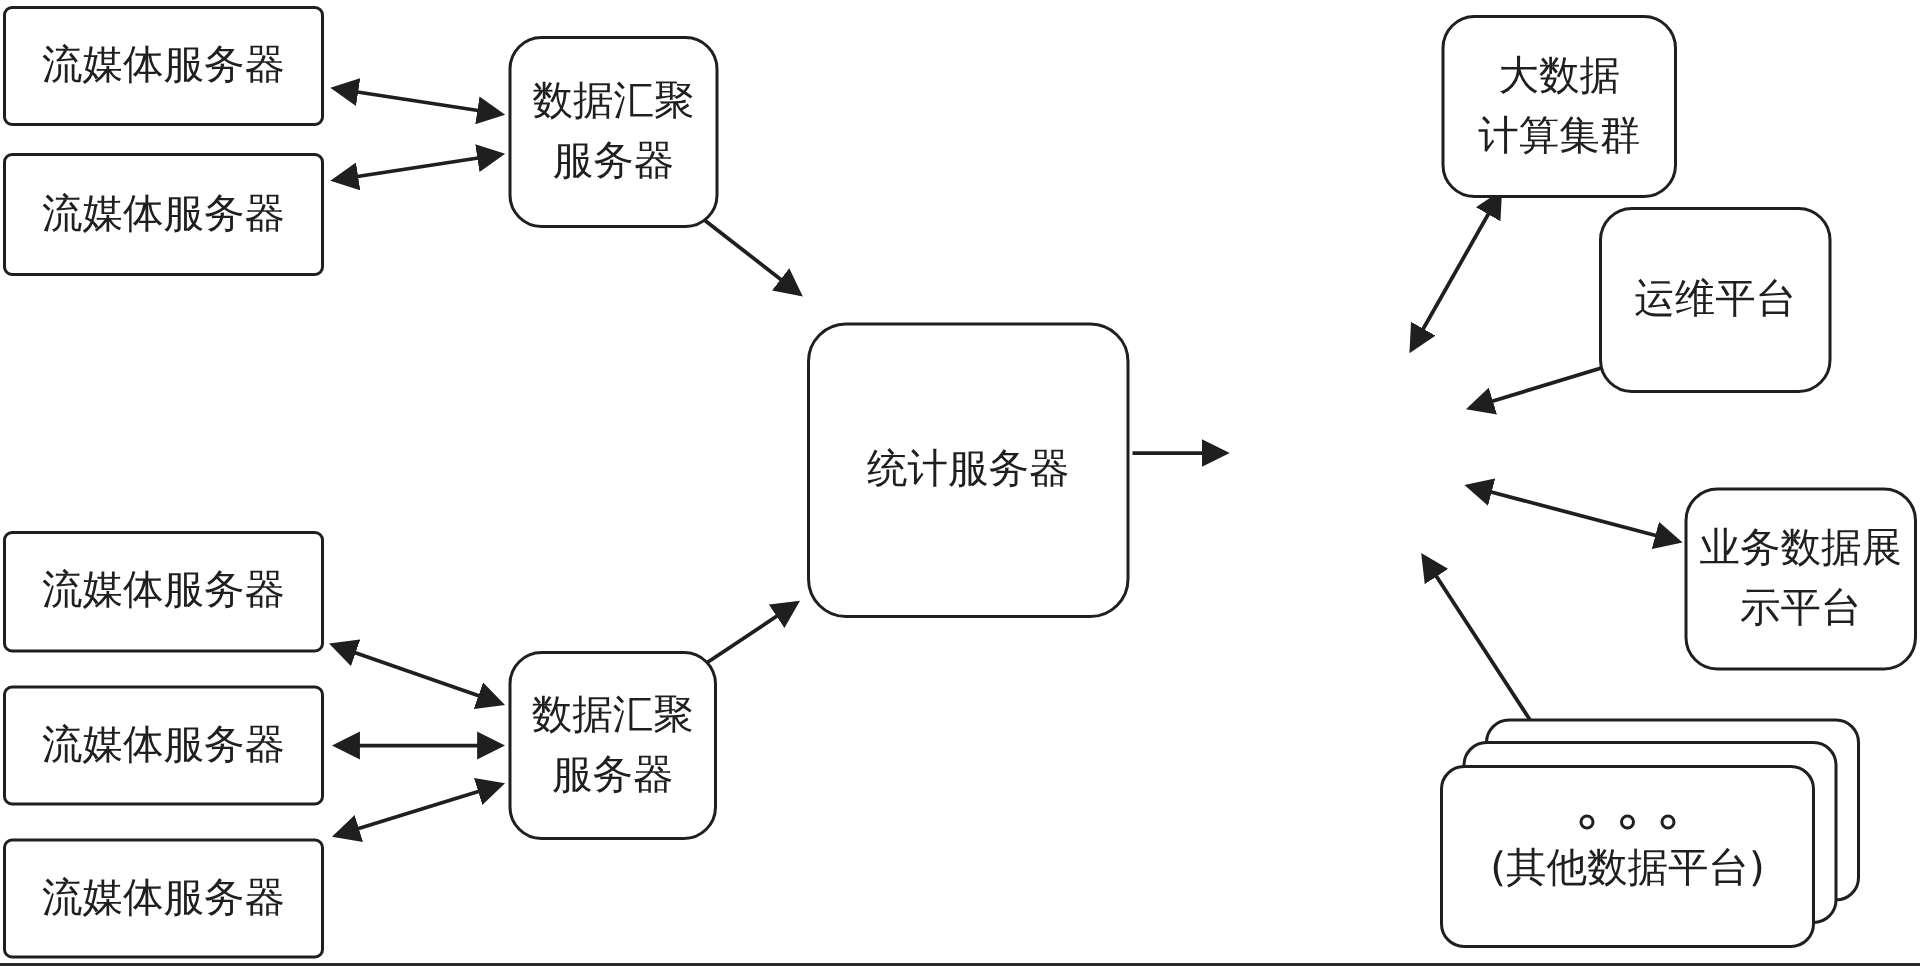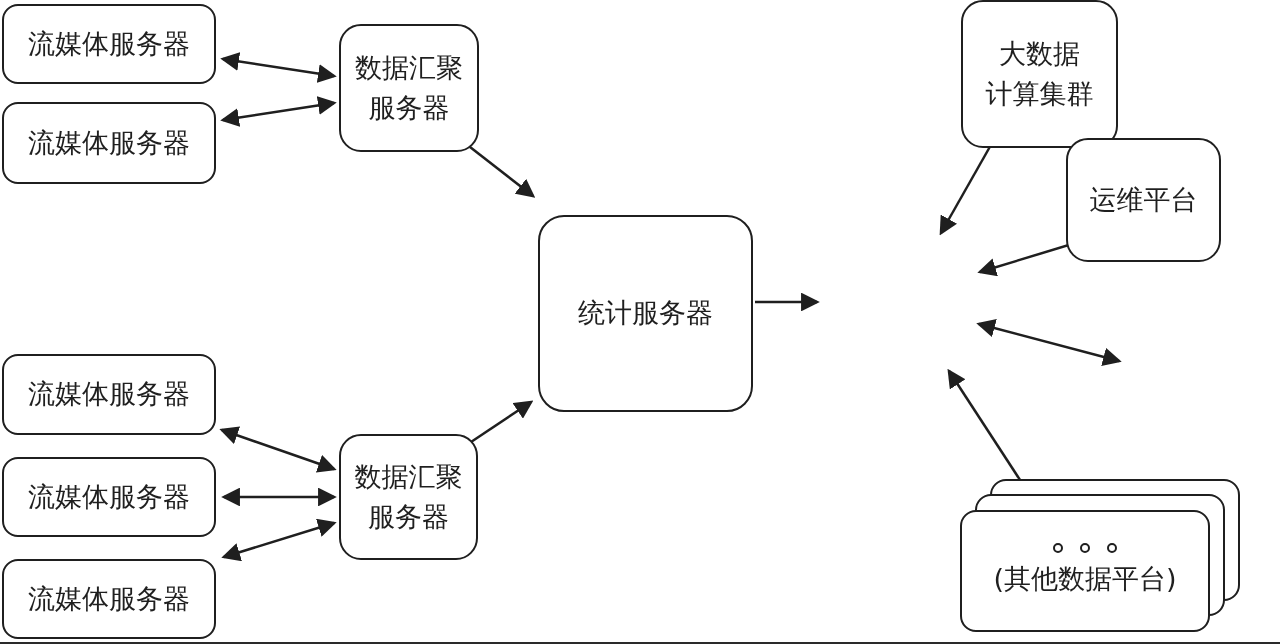--- a/index.html
+++ b/index.html
@@ -6,21 +6,21 @@
   .stage{
     position:relative;width:1280px;height:644px;background:#ffffff;overflow:hidden;
     font-family:"DejaVu Sans","Liberation Sans",sans-serif;color:#1f1f1f;
   }
   .arrows{position:absolute;left:0;top:0;width:1280px;height:644px;pointer-events:none;}
   .node{
     position:absolute;display:flex;align-items:center;justify-content:center;
     background:#ffffff;border:2.5px solid #1f1f1f;box-sizing:border-box;text-align:center;
   }
   .label{white-space:pre-line;font-size:27px;line-height:1.5;color:#1f1f1f;}
-  .box-sm{border-radius:16px;}
+  .box-sm{border-radius:6px;}
   .box-md{border-radius:22px;}
   .box-lg{border-radius:26px;margin-top:12px;}
   .circle{border-radius:50%;}
   .stack-card{
     position:absolute;width:250px;height:122px;background:#ffffff;
     border:2.5px solid #1f1f1f;border-radius:16px;box-sizing:border-box;
   }
   .stack-front{display:flex;flex-direction:column;align-items:center;justify-content:center;gap:6px;}
   .dots{display:flex;gap:17px;align-items:center;justify-content:center;}
   .dot{width:10px;height:10px;border:2.5px solid #1f1f1f;border-radius:50%;box-sizing:border-box;background:#fff;}
@@ -78,26 +78,30 @@
   <div class="node box-md" style="left:339px;top:434px;width:139px;height:126px">
     <span class="label">数据汇聚
 服务器</span>
   </div>
 
   <div class="node box-lg" style="left:538px;top:203px;width:215px;height:197px">
     <span class="label">统计服务器</span>
   </div>
 
 
-  <div class="node box-md" style="left:961px;top:0;width:157px;height:148px">
+  <div class="node box-md" style="left:961px;top:10px;width:157px;height:122px">
     <span class="label">大数据
 计算集群</span>
   </div>
   <div class="node box-md" style="left:1066px;top:138px;width:155px;height:124px">
     <span class="label">运维平台</span>
+  </div>
+  <div class="node box-md" style="left:1123px;top:325px;width:155px;height:122px">
+    <span class="label">业务数据展
+示平台</span>
   </div>
 
   <div class="stack-card" style="left:990px;top:479px"></div>
   <div class="stack-card" style="left:975px;top:494px"></div>
   <div class="stack-card stack-front" style="left:960px;top:510px">
     <div class="dots">
       <span class="dot"></span>
       <span class="dot"></span>
       <span class="dot"></span>
     </div>

